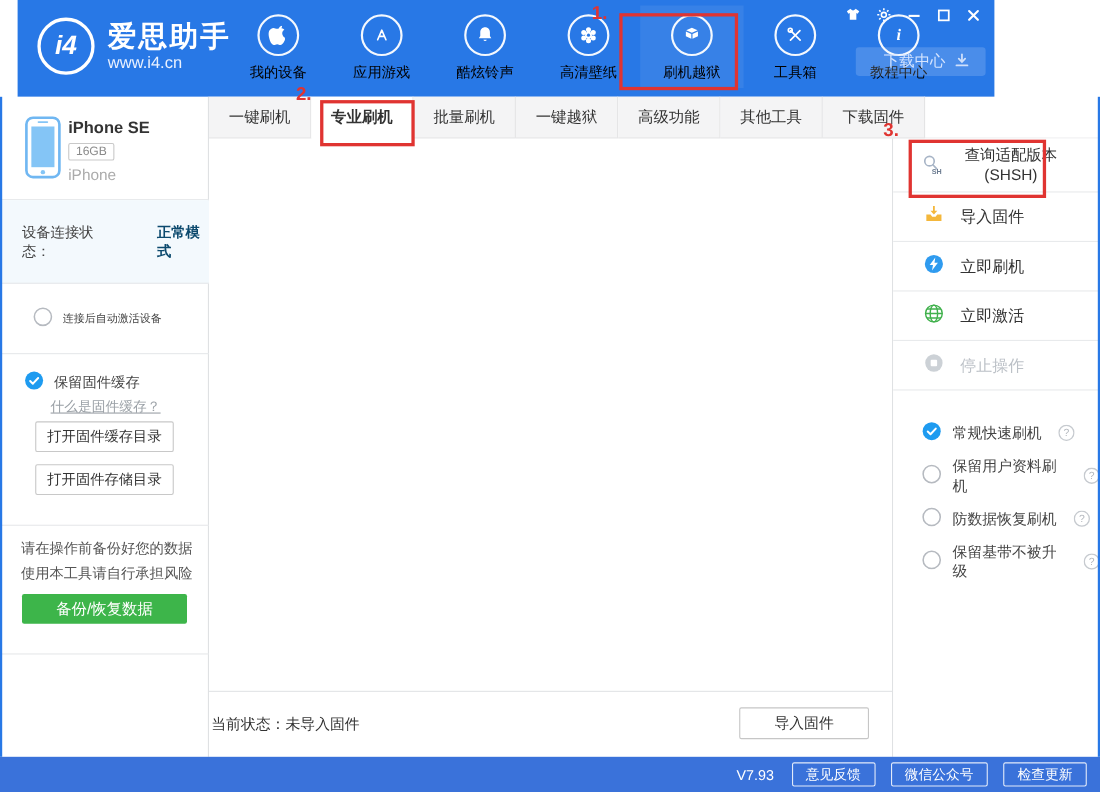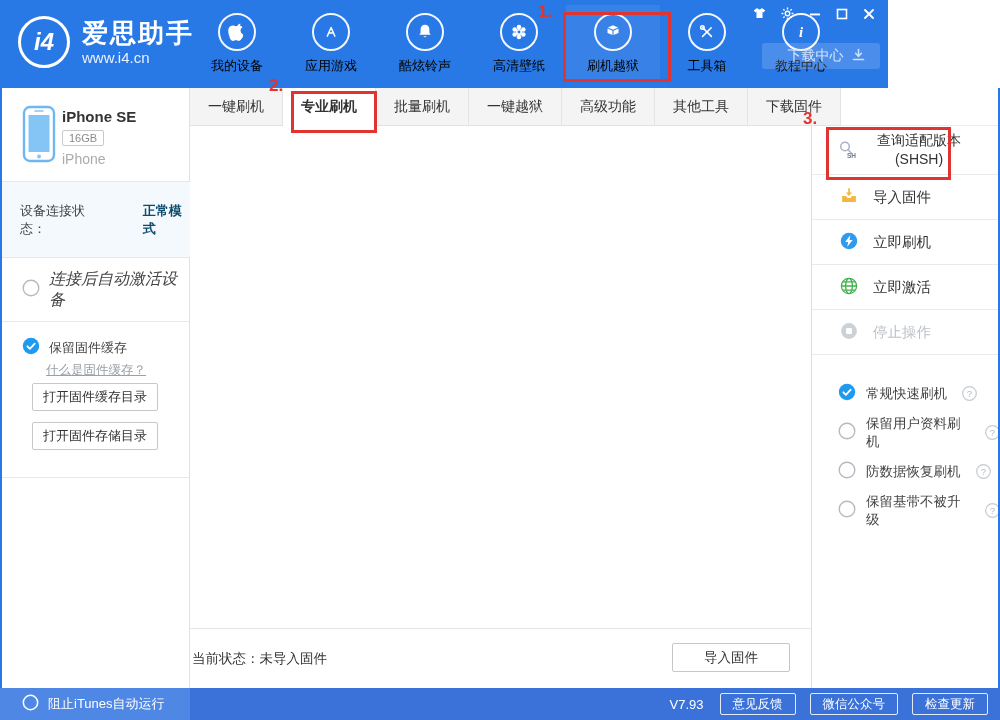--- a/index.html
+++ b/index.html
@@ -1,19 +1,19 @@
 <!DOCTYPE html>
 <html><head>
 <meta charset="utf-8">
 <style>
   html,body{margin:0;padding:0;background:#d8d8d8;}
   .window{position:relative;width:1000px;height:720px;background:#fff;overflow:hidden;
     font-family:"Liberation Sans","DejaVu Sans",sans-serif;color:#333;}
   
-  .header{position:absolute;left:0;top:0;width:888px;height:88px;background:#2878e6;}
+  .header{position:absolute;left:16px;top:0;width:888px;height:88px;background:#2878e6;}
   .logo{position:absolute;left:18px;top:16px;display:flex;align-items:center;}
   .logo-mark{width:52px;height:52px;border:3px solid #fff;border-radius:50%;
     display:flex;align-items:center;justify-content:center;color:#fff;font-size:24px;
     font-weight:bold;font-style:italic;box-sizing:border-box;}
   .logo-text{margin-left:12px;color:#fff;}
   .logo-title{font-size:26px;font-weight:bold;letter-spacing:2px;line-height:28px;}
   .logo-sub{font-size:15px;margin-top:2px;color:#e9f1ff;}
   .nav{position:absolute;left:190px;top:5px;display:flex;}
   .nav-item{width:94px;text-align:center;padding-top:8px;height:75px;box-sizing:border-box;cursor:pointer;}
   .nav-item.active{background:rgba(255,255,255,0.07);}
@@ -38,21 +38,21 @@
     border-right:1px solid #dfe1e3;box-sizing:border-box;}
   .sec{position:absolute;left:0;width:190px;box-sizing:border-box;border-bottom:1px solid #e6e8ea;}
   .sec-device{top:0;height:94px;}
   .phone-ico{position:absolute;left:22px;top:17px;}
   .dev-name{position:absolute;left:62px;top:20px;font-size:15px;font-weight:bold;color:#333;}
   .dev-cap{position:absolute;left:62px;top:42px;font-size:11px;color:#8a8a8a;
     border:1px solid #c9c9c9;border-radius:2px;padding:1px 6px;}
   .dev-family{position:absolute;left:62px;top:63px;font-size:14px;color:#ababab;}
   .sec-conn{top:94px;height:76px;background:#f3f9fd;display:flex;align-items:center;padding-left:20px;font-size:13px;color:#444;gap:36px;}
   .conn-status{color:#0c4a6e;font-weight:bold;margin-left:4px;}
-  .sec-auto{top:170px;height:64px;display:flex;align-items:center;padding-left:22px;gap:9px;font-size:16px;color:#444;cursor:pointer;font-style:italic;}
+  .sec-auto{top:170px;height:64px;display:flex;align-items:center;padding-left:30px;gap:9px;font-size:10px;color:#444;cursor:pointer;}
   .sec-cache{top:234px;height:156px;}
   .cache-check{position:absolute;left:22px;top:15px;display:flex;gap:9px;align-items:center;font-size:13px;color:#444;cursor:pointer;}
   .cache-link{position:absolute;left:46px;top:40px;font-size:12.5px;color:#9aa0a6;text-decoration:underline;cursor:pointer;}
   .side-btn{position:absolute;left:32px;width:126px;height:28px;background:#fff;border:1px solid #c8c8c8;
     border-radius:2px;font-size:13px;color:#333;cursor:pointer;font-family:"Liberation Sans","DejaVu Sans",sans-serif;}
   .btn-cache{top:61px;}
   .btn-storage{top:100px;}
   .sec-warn{top:390px;height:117px;}
   .warn-line{position:absolute;left:19px;font-size:13px;color:#555;}
   .warn1{top:12px;}
@@ -283,20 +283,25 @@
               <circle cx="9" cy="9" r="8.2" fill="#1e9bf0"></circle>
               <path d="M5.4 9.3l2.5 2.5 4.8-5.2" stroke="#fff" stroke-width="1.8" fill="none" stroke-linecap="round" stroke-linejoin="round"></path>
             </svg></span>
         <span>保留固件缓存</span>
       </div>
       <a class="cache-link">什么是固件缓存？</a>
       <button class="side-btn btn-cache">打开固件缓存目录</button>
       <button class="side-btn btn-storage">打开固件存储目录</button>
     </div>
 
+    <div class="sec sec-warn">
+      <div class="warn-line warn1">请在操作前备份好您的数据</div>
+      <div class="warn-line warn2">使用本工具请自行承担风险</div>
+      <button class="backup-btn">备份/恢复数据</button>
+    </div>
   </div>
 
   <div class="content">
     <div class="status-row">
       <span class="status-label">当前状态：未导入固件</span>
       <button class="import-btn">导入固件</button>
     </div>
   </div>
 
   <div class="sidebar-right">
@@ -393,26 +398,20 @@
             <svg width="15" height="15" viewBox="0 0 15 15">
               <circle cx="7.5" cy="7.5" r="6.8" fill="#fff" stroke="#c6cacf" stroke-width="1.2"></circle>
               <text x="7.5" y="10.8" text-anchor="middle" font-size="9.5" fill="#b4b8be" font-family="'Liberation Sans',sans-serif">?</text>
             </svg>
           </span>
       </div>
     </div>
   </div>
 
   <div class="footer">
-    <div class="footer-left">
-      <span><svg width="17" height="17" viewBox="0 0 18 18">
-            <circle cx="9" cy="9" r="7.6" fill="none" stroke="#fff" stroke-width="1.6"></circle>
-          </svg></span>
-      <span class="lbl">阻止iTunes自动运行</span>
-    </div>
     <div class="footer-right">
       <span class="version">V7.93</span>
       <button class="f-btn">意见反馈</button>
       <button class="f-btn">微信公众号</button>
       <button class="f-btn">检查更新</button>
     </div>
   </div>
 
   <div class="edge edge-l"></div>
   <div class="edge edge-r"></div>

